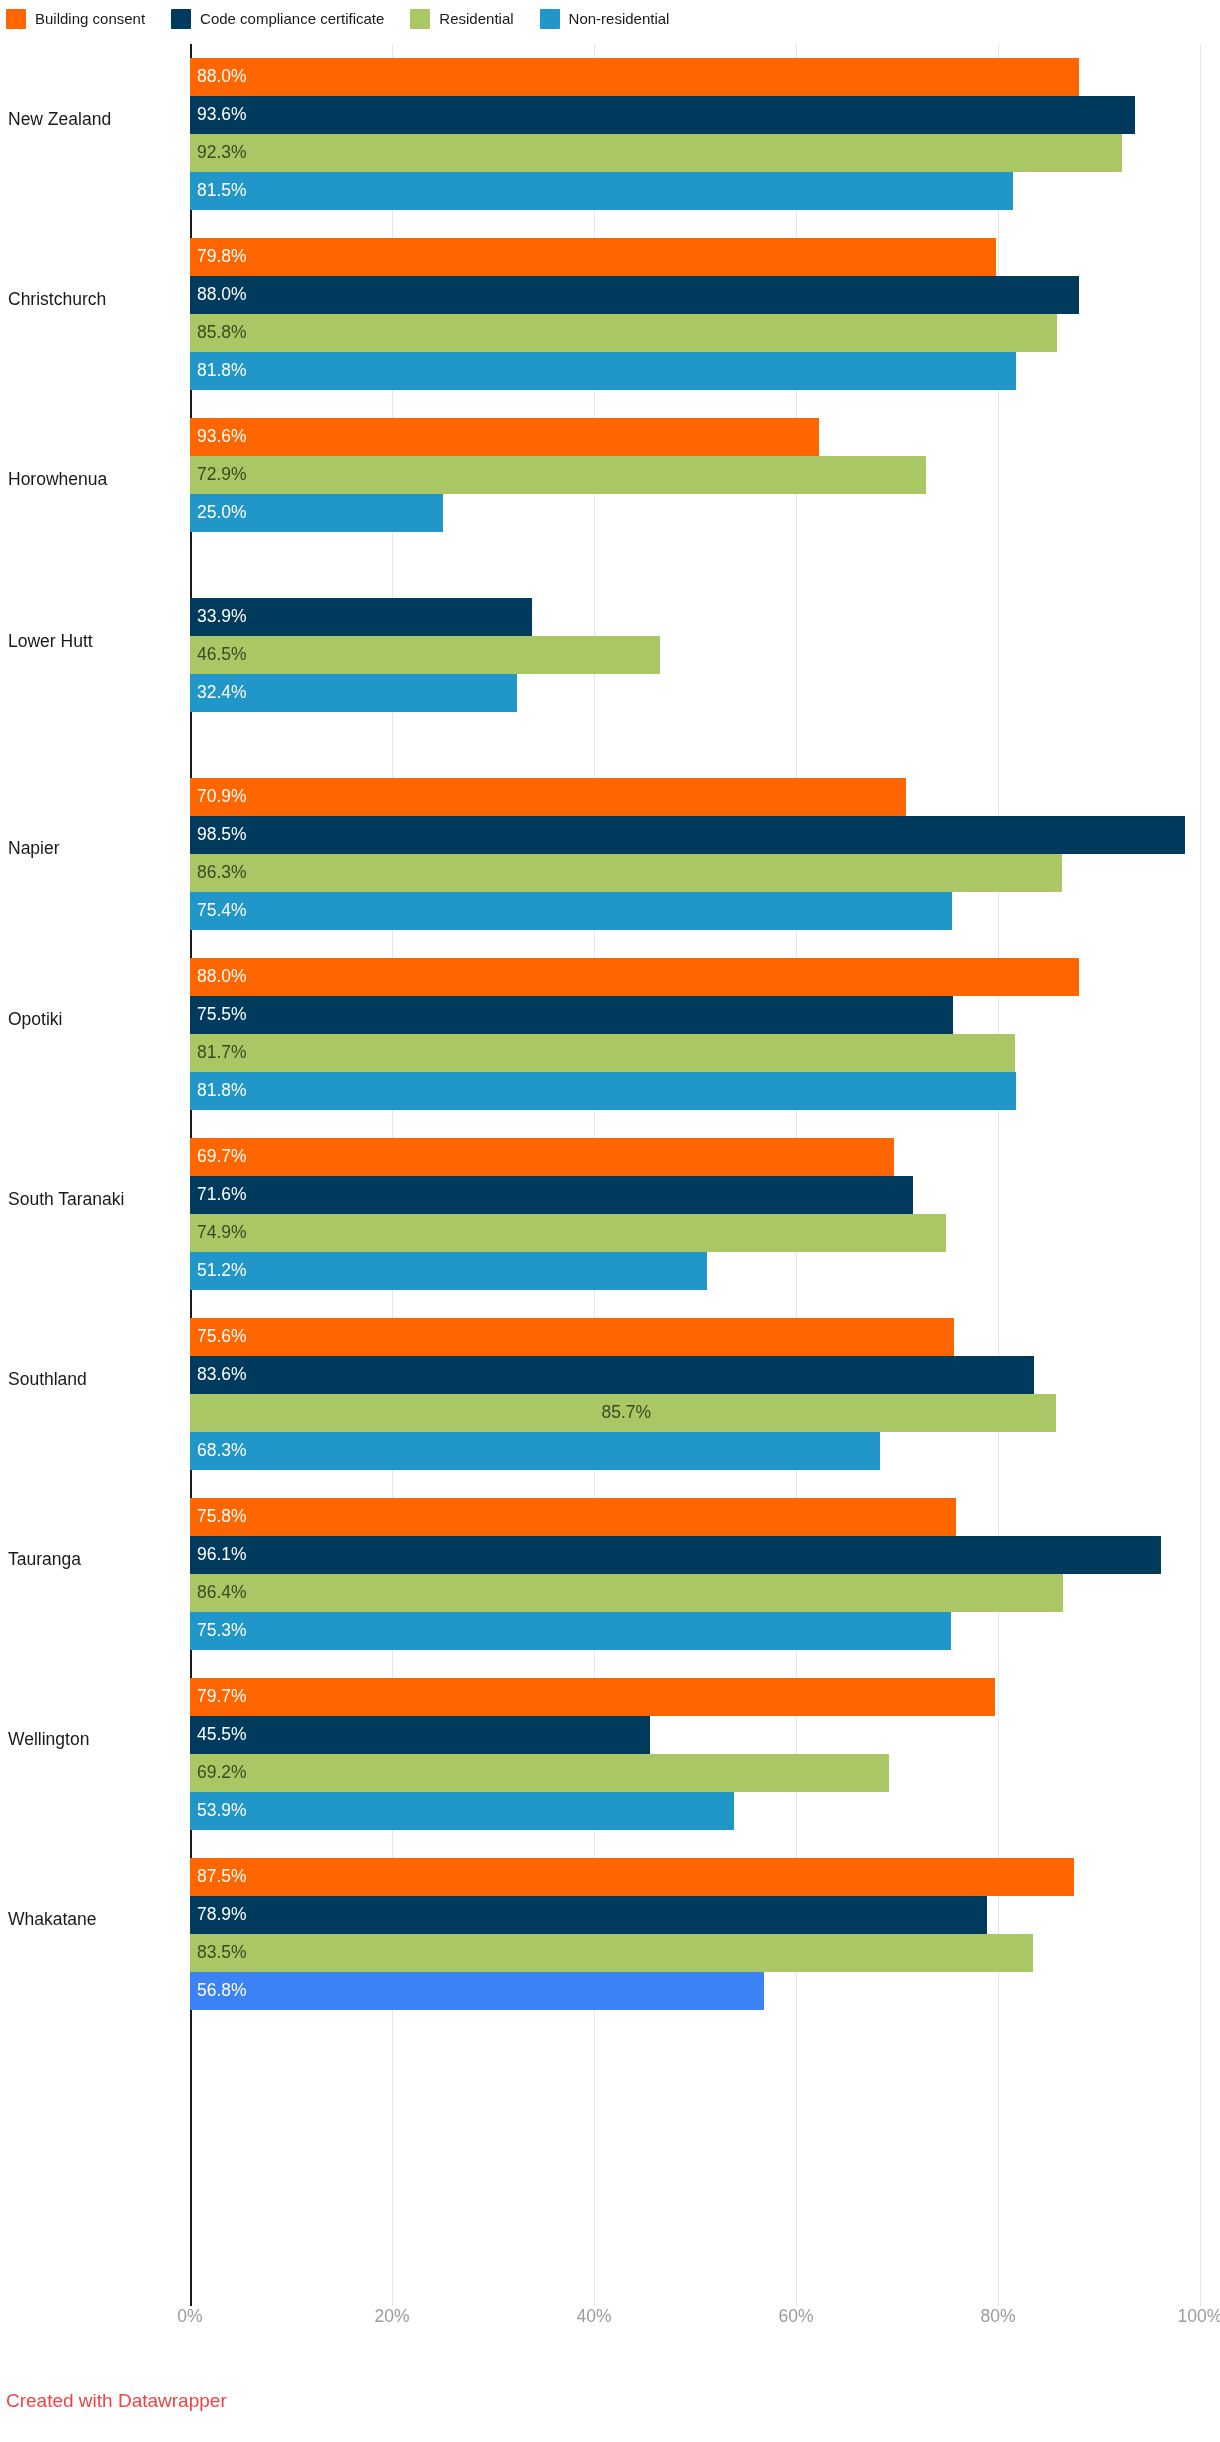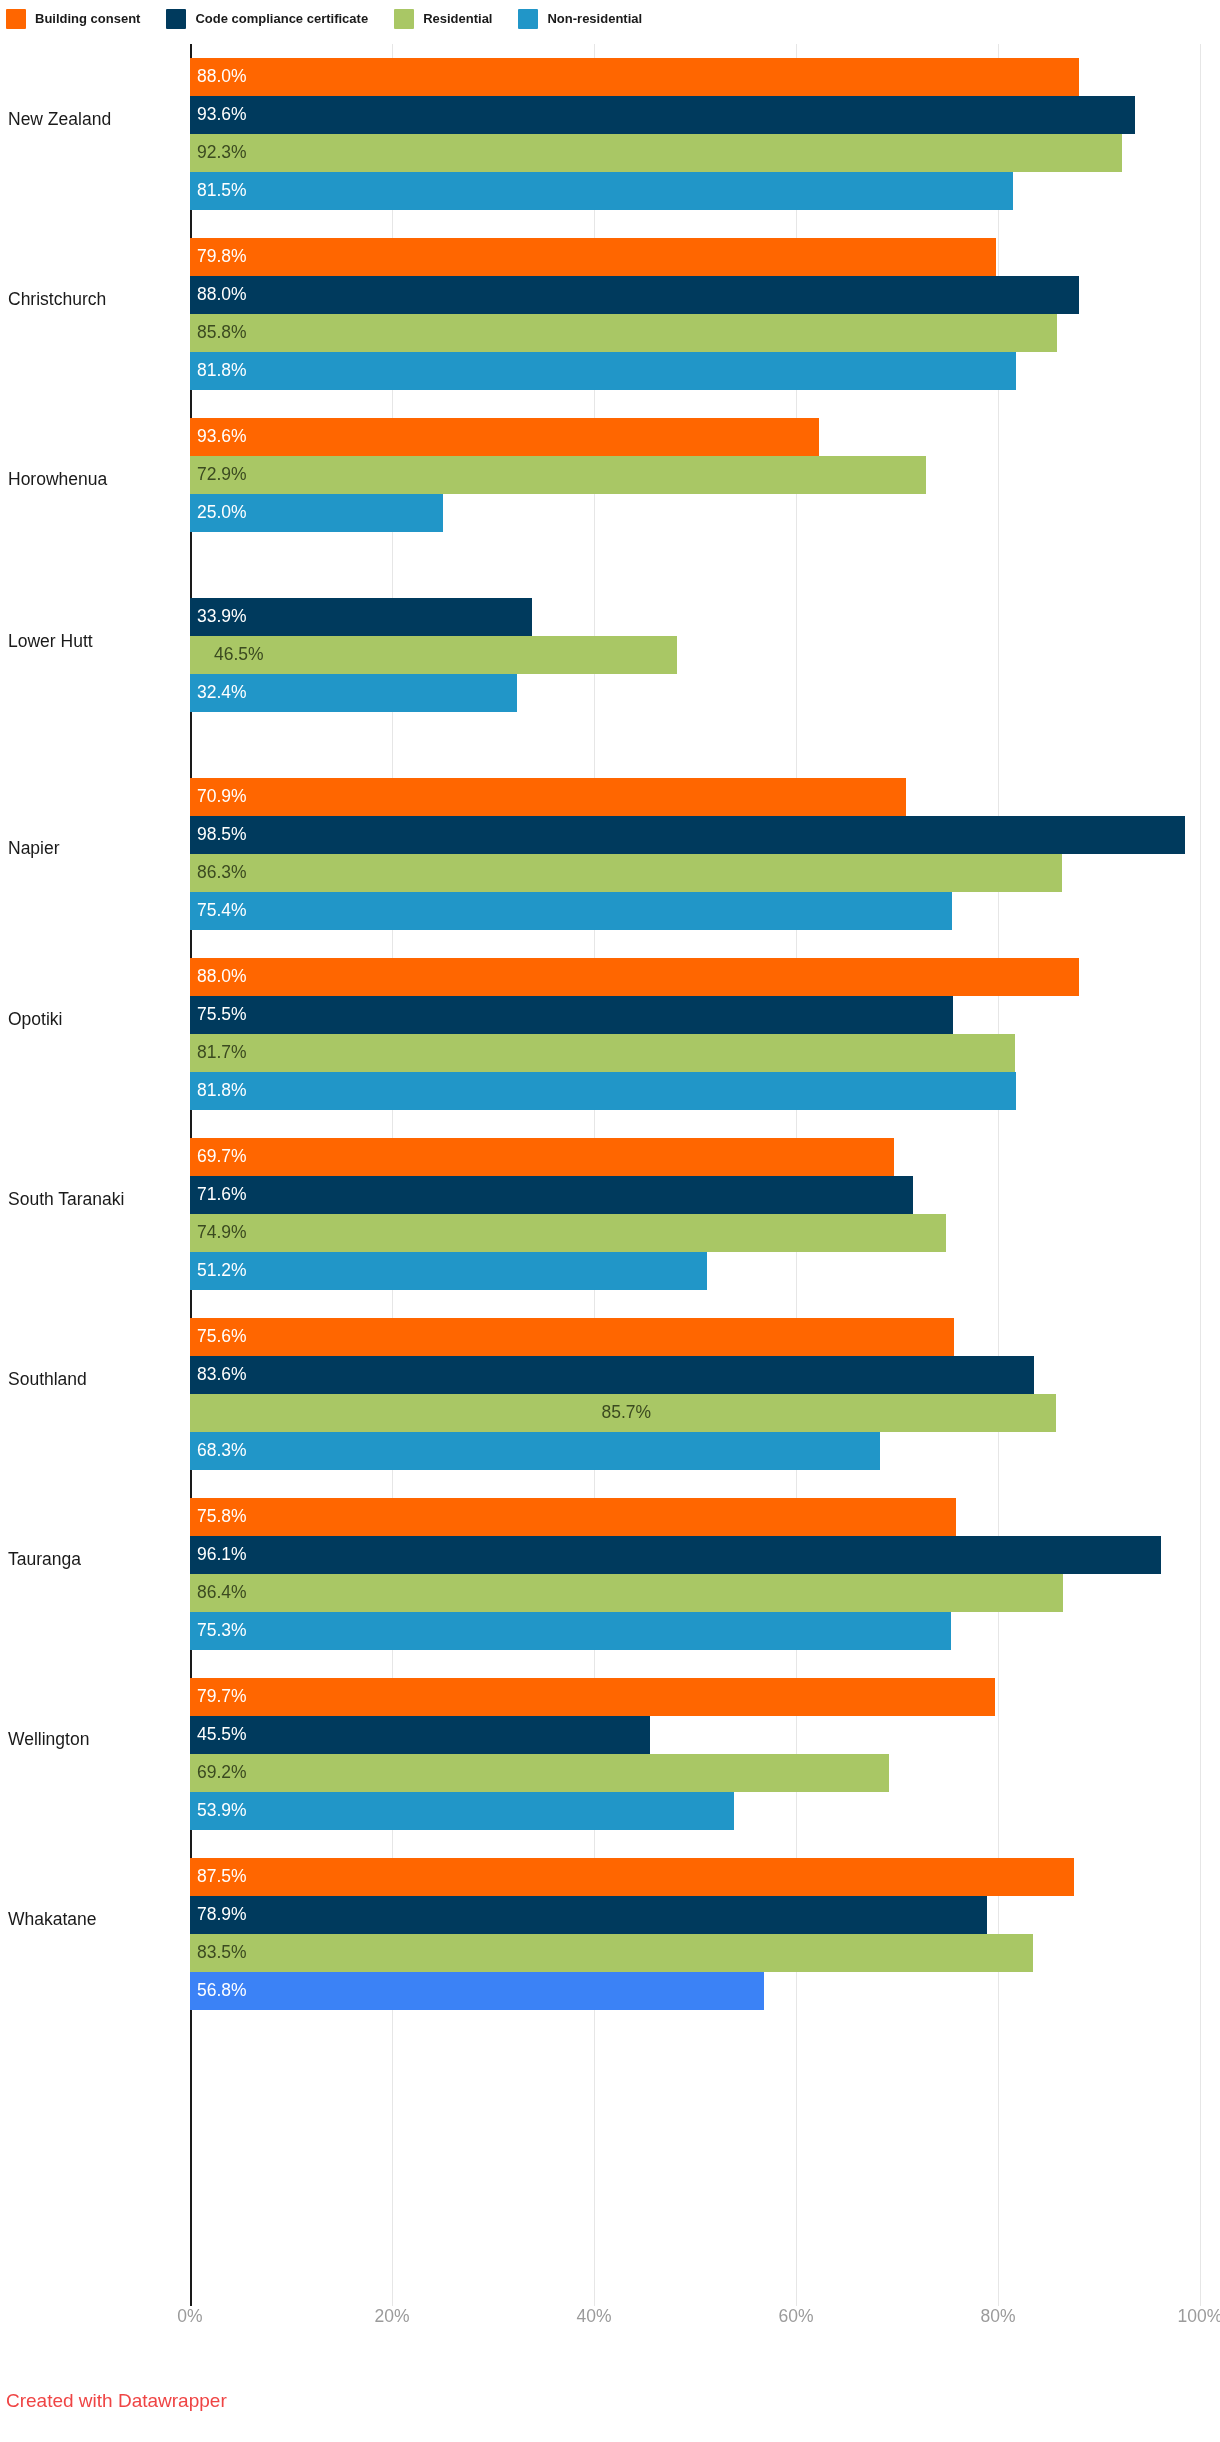--- a/index.html
+++ b/index.html
@@ -37,25 +37,24 @@
     align-items: center;
     gap: 9px;
   }
   .legend-swatch {
     width: 20px;
     height: 20px;
     flex: 0 0 20px;
     border-radius: 1px;
   }
   .legend-label {
-    font-size: 13px;
+    font-size: 15px;
     line-height: 20px;
     color: #1a1a1a;
     white-space: nowrap;
-    font-weight: bold;
   }
 
   
   .plot {
     position: absolute;
     left: 0;
     top: 44px;
     width: 1220px;
     height: 2262px;
   }
@@ -256,21 +255,21 @@
         </div>
         <div class="group" style="height: 180px;">
           <div class="group-label" style="top: 47px; position: absolute;">Lower Hutt</div>
           <div class="bars" style="height: 152px;">
             <div class="bar-row">
               <div class="bar" style="width: 342.39px; background: rgb(0, 58, 93);">
                 <span class="bar-value v-light">33.9%</span>
               </div>
             </div>
             <div class="bar-row">
-              <div class="bar" style="width: 469.65px; background: rgb(169, 199, 101); padding-left: 17px;">
+              <div class="bar" style="width: 469.65px; background: rgb(169, 199, 101);">
                 <span class="bar-value v-dark">46.5%</span>
               </div>
             </div>
             <div class="bar-row">
               <div class="bar" style="width: 327.24px; background: rgb(33, 150, 200);">
                 <span class="bar-value v-light">32.4%</span>
               </div>
             </div>
           </div>
         </div>

